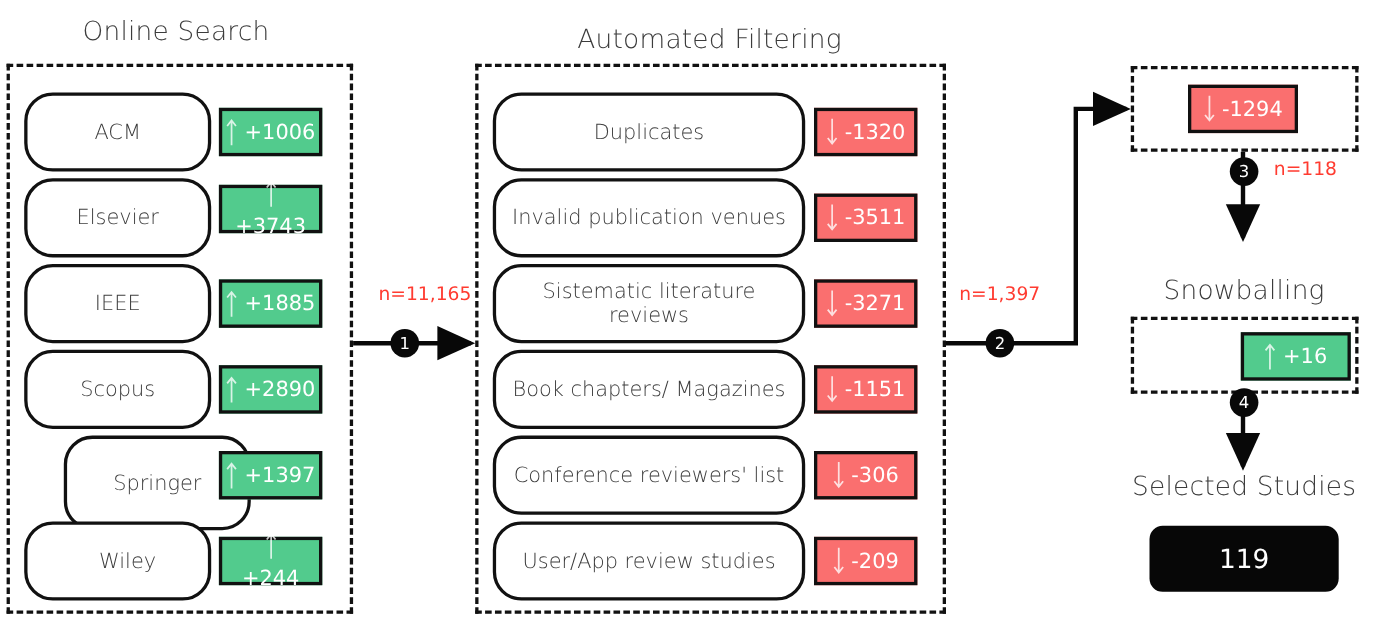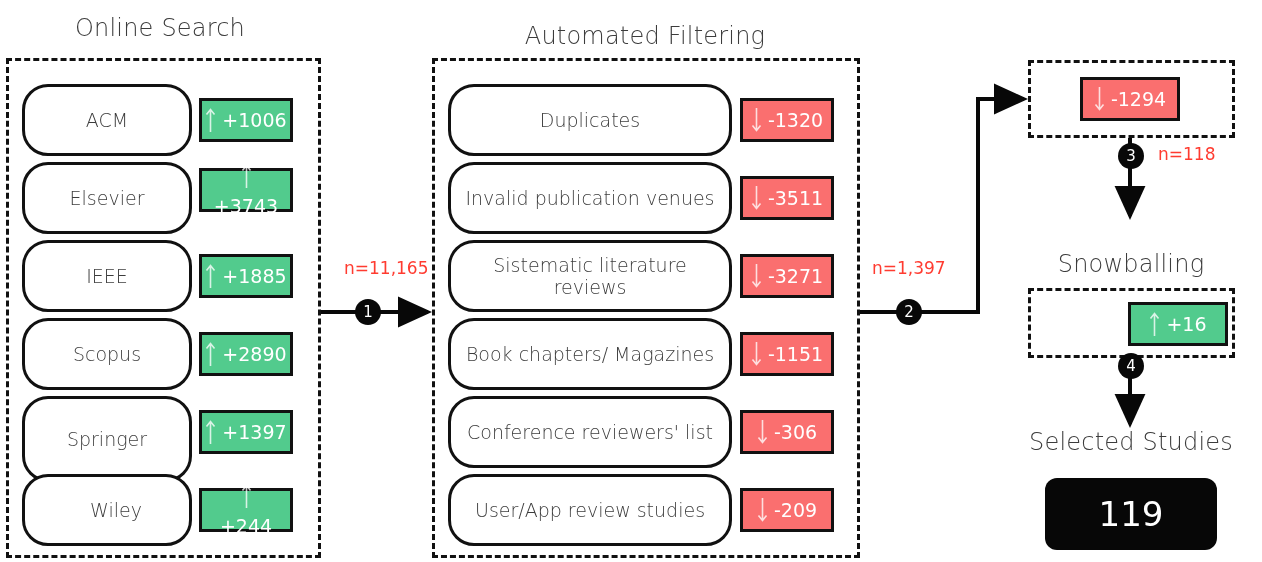--- a/index.html
+++ b/index.html
@@ -111,28 +111,28 @@
   #badge-snow {
     position: absolute;
     left: 1080px; top: 302px;
     width: 100px; height: 44px; margin-left: 48px;
   }
 
   
   #result-box {
     position: absolute;
     left: 1045px; top: 478px;
-    width: 172px; height: 72px;
+    width: 172px; height: 60px;
     background: #070707;
     border-radius: 12px;
     display: flex;
     align-items: center;
     justify-content: center;
     color: #ffffff;
-    font-size: 34px;
+    font-size: 24px;
     font-weight: 400;
   }
 
   
   .n-label {
     position: absolute;
     color: #ff3b30;
     font-size: 17px;
     font-weight: 400;
     white-space: nowrap;
@@ -180,21 +180,21 @@
   <div class="dash-group" id="group-online"></div>
   <div class="dash-group" id="group-auto"></div>
   <div class="dash-group" id="group-manual"></div>
   <div class="dash-group" id="group-snow"></div>
 
   <div class="row-left">
     <div class="item-box" style="top:84px;height:72px;">ACM</div>
     <div class="item-box" style="top:162px;height:72px;">Elsevier</div>
     <div class="item-box" style="top:240px;height:72px;">IEEE</div>
     <div class="item-box" style="top:318px;height:72px;">Scopus</div>
-    <div class="item-box" style="top:396px;height:86px;">Springer</div>
+    <div class="item-box" style="top:396px;height:86px;margin-left:36px;">Springer</div>
     <div class="item-box" style="top:474px;height:72px;padding-left:24px;">Wiley</div>
 
     <div class="badge green" style="top:98px;">
       <span class="arrow">
           <svg width="11" height="26" viewBox="0 0 11 26">
             <path d="M5.5 25 L5.5 3 M1.5 7.5 L5.5 2.5 L9.5 7.5" stroke="#ffffff" stroke-width="1.6" fill="none"></path>
           </svg>
         </span>
       <span class="val">+1006</span>
     </div>

